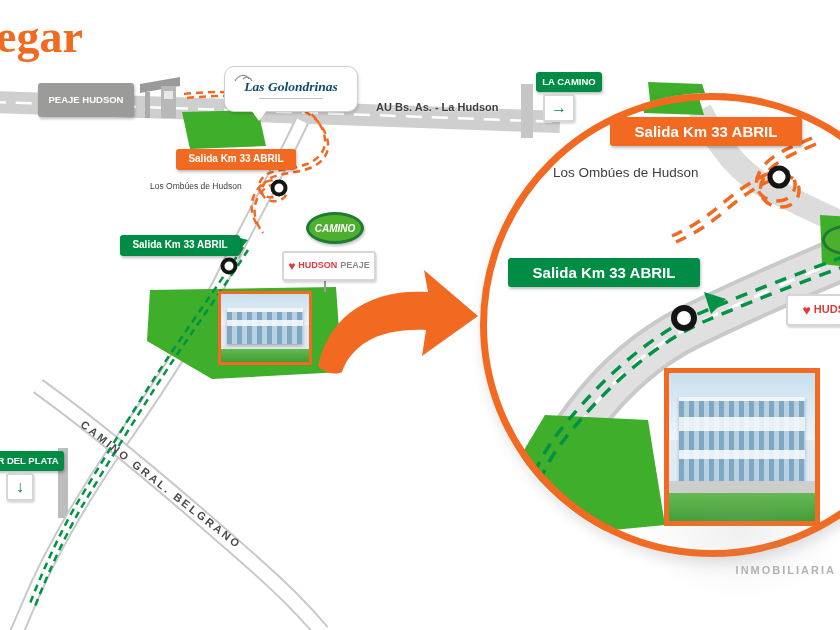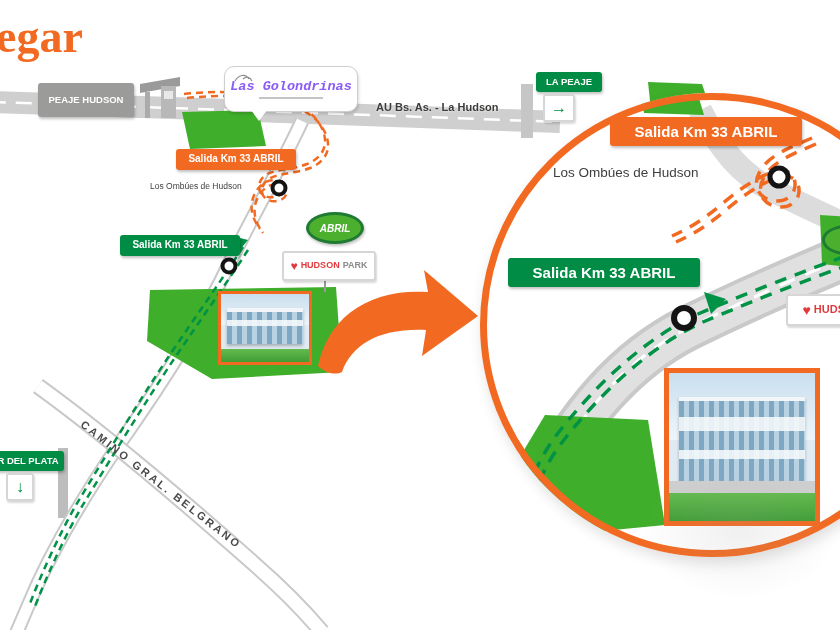--- a/index.html
+++ b/index.html
@@ -25,22 +25,22 @@
   .mag-clip{position:absolute;left:480px;top:93px;width:464px;height:464px;border-radius:50%;
             overflow:hidden;background:#fff;}
   .mag-ring{position:absolute;left:480px;top:93px;width:464px;height:464px;border-radius:50%;
             border:7px solid #F26A21;box-sizing:border-box;pointer-events:none;
             box-shadow:2px 6px 14px rgba(0,0,0,.12);}
   .bubble{position:absolute;left:224px;top:66px;width:132px;height:44px;background:#fff;
           border:1.5px solid #cfcfcf;border-radius:10px;display:flex;flex-direction:column;
           align-items:center;justify-content:center;box-shadow:1px 2px 3px rgba(0,0,0,.15);}
   .bubble-tail{position:absolute;left:26px;bottom:-10px;width:0;height:0;
           border-left:8px solid transparent;border-right:8px solid transparent;border-top:11px solid #fff;}
-  .script{font-family:Liberation Mono, monospace;font-style:italic;font-weight:bold;
-          color:#8b5cf6;font-size:13.5px;text-align:center;}
+  .script{font-family:Liberation Serif, serif;font-style:italic;font-weight:bold;
+          color:#0c4a6e;font-size:13.5px;text-align:center;}
   .tagline-line{width:64px;height:1.5px;background:#c4c4c4;margin-top:3px;}
   .pole{position:absolute;width:2px;background:#9a9a9a;}
   .watermark{position:absolute;right:4px;top:564px;width:300px;text-align:right;color:#b2b2b2;
              font-size:11px;letter-spacing:2px;font-weight:bold;}
   .smudge{position:absolute;left:640px;top:460px;width:200px;height:140px;
           background:radial-gradient(closest-side,rgba(160,160,160,.16),rgba(160,160,160,0));}
 </style>
 </head>
 <body>
 
@@ -97,39 +97,39 @@
     <svg width="20" height="10" viewBox="0 0 20 10" style="position:absolute;left:8px;top:6px;">
       <path d="M2,8 C6,1 13,1 16,6 M10,6 C13,3 17,4 19,8" stroke="#8a8a8a" stroke-width="1.2" fill="none"></path>
     </svg>
     <span class="script">Las Golondrinas</span>
     <div class="tagline-line"></div>
     <div class="bubble-tail"></div>
   </div>
 
   <div class="maplabel" style="left:376px;top:101px;font-size:11px;text-shadow:0 0 3px #fff;">AU Bs. As. - La Hudson</div>
 
-  <div class="sign green" style="left:536px;top:72px;width:66px;height:20px;font-size:9.5px;">LA PEAJE</div>
+  <div class="sign green" style="left:536px;top:72px;width:66px;height:20px;font-size:9.5px;">LA CAMINO</div>
   <div class="sign white" style="left:543px;top:94px;width:28px;height:24px;font-size:16px;color:#008C44;">→</div>
 
   <div class="sign orange" style="left:176px;top:149px;width:120px;height:21px;font-size:10px;">Salida Km 33 ABRIL</div>
 
   <div class="maplabel" style="left:150px;top:181px;font-size:8.5px;font-weight:normal;color:#3e3e3d;">Los Ombúes de Hudson</div>
 
   <div class="abs" style="left:306px;top:212px;width:58px;height:32px;background:#4CB02E;
        border:3px solid #1F7A33;border-radius:50%;display:flex;align-items:center;justify-content:center;
        color:#fff;font-weight:bold;font-style:italic;font-size:10px;box-sizing:border-box;
-       box-shadow:1px 2px 3px rgba(0,0,0,.25);">ABRIL</div>
+       box-shadow:1px 2px 3px rgba(0,0,0,.25);">CAMINO</div>
 
   <div class="sign green" style="left:120px;top:235px;width:120px;height:21px;font-size:10px;">Salida Km 33 ABRIL</div>
 
   <div class="pole" style="left:324px;top:276px;height:16px;"></div>
   <div class="sign white" style="left:282px;top:251px;width:90px;height:26px;font-size:9px;gap:3px;">
     <span style="color:#E03A3E;font-size:12px;">♥</span>
     <span style="color:#E03A3E;">HUDSON</span>
-    <span style="color:#8a8a8a;">PARK</span>
+    <span style="color:#8a8a8a;">PEAJE</span>
   </div>
 
   <div class="photo" style="left:218px;top:291px;width:94px;height:74px;">
     <div class="ph-sky"></div>
     <div class="ph-bld"></div>
     <div class="ph-band"></div>
     <div class="ph-lawn"></div>
   </div>
 
   <div class="maplabel" style="left:86px;top:418px;font-size:11px;letter-spacing:2.5px;color:#4a4a4a;
@@ -189,14 +189,15 @@
       <div class="ph-bld" style="top:16%;height:55%;"></div>
       <div class="ph-band" style="top:30%;"></div>
       <div class="ph-band" style="top:52%;height:6%;"></div>
       <div class="ph-walk"></div>
       <div class="ph-lawn"></div>
     </div>
   </div>
   <div class="mag-ring"></div>
 
   <div class="smudge"></div>
+  <div class="watermark">INMOBILIARIA</div>
 
 </div>
 
 </body></html>

